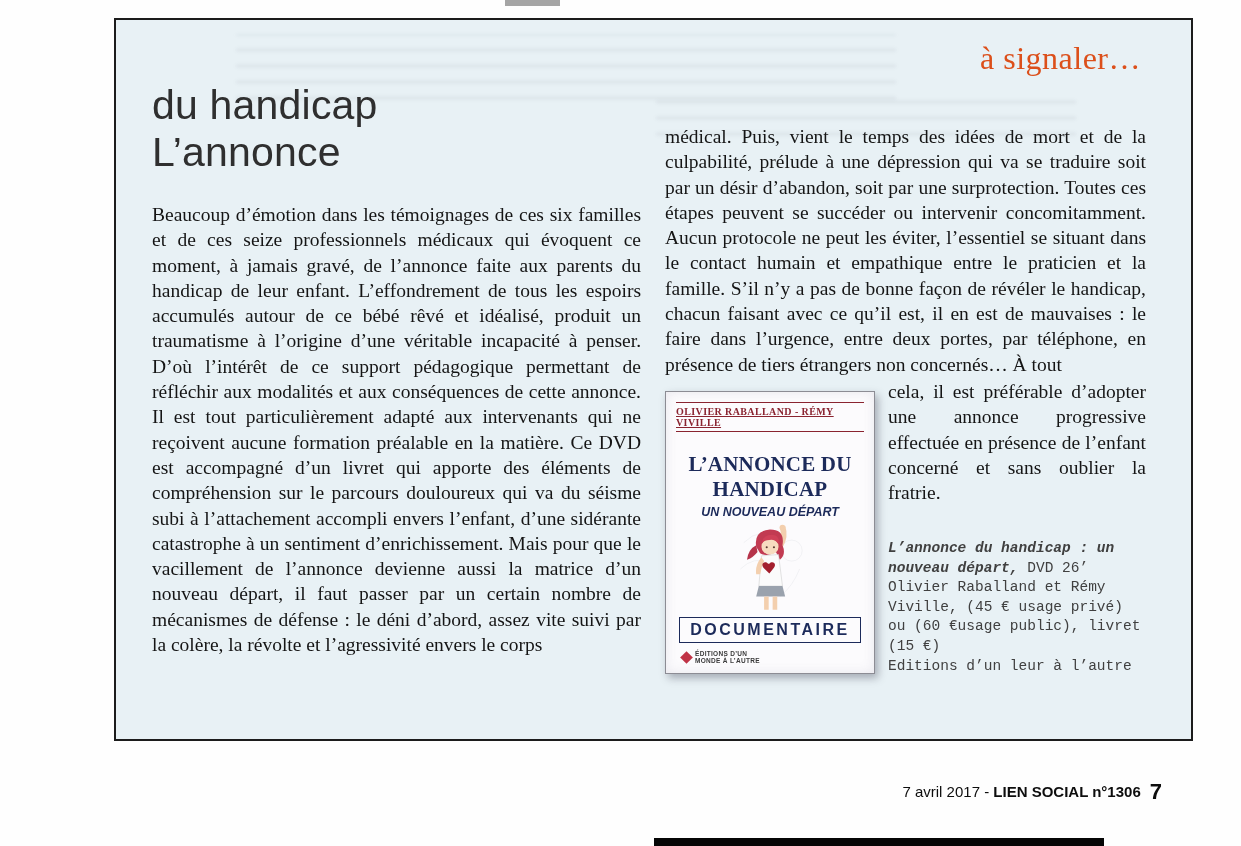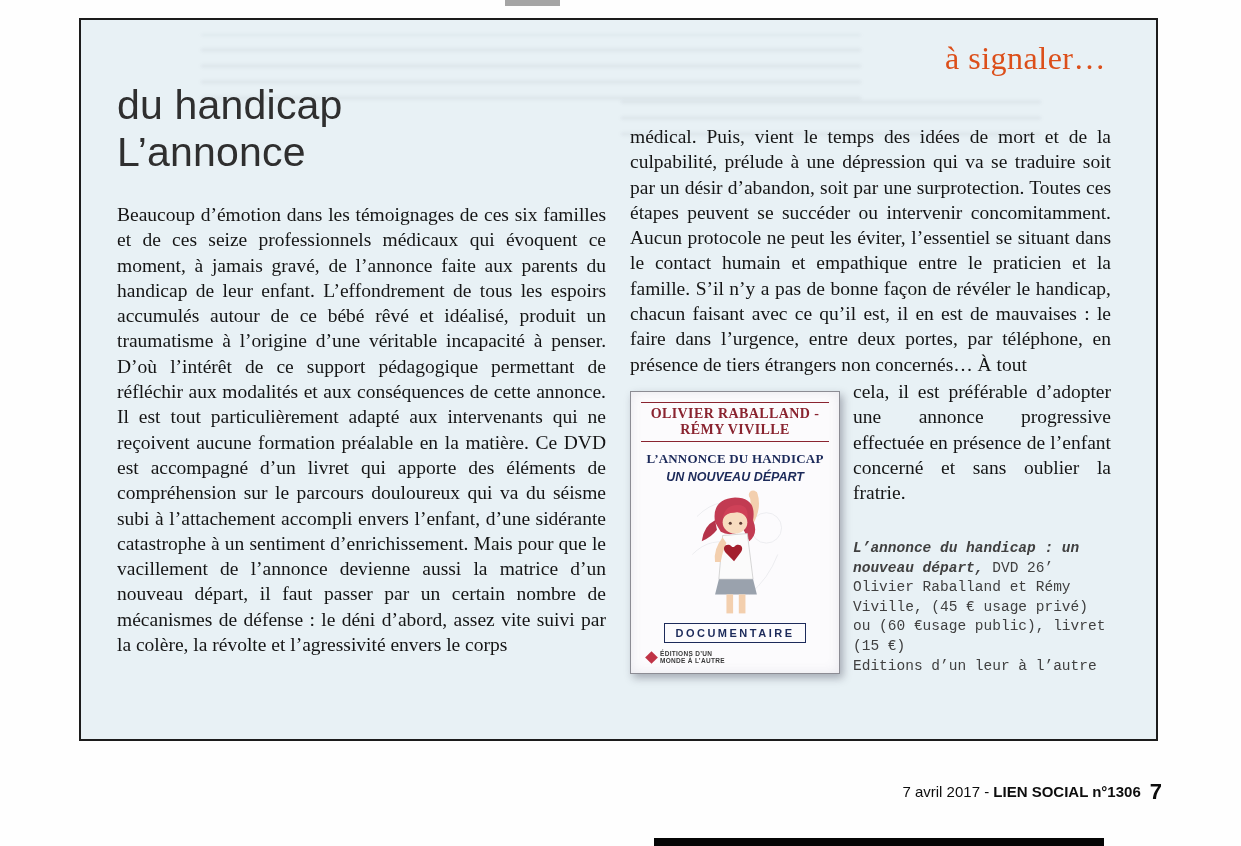--- a/index.html
+++ b/index.html
@@ -9,21 +9,21 @@
     --cover-crimson:#8a2430;
   }
   *{margin:0;padding:0;box-sizing:border-box;}
   html,body{background:#ffffff;}
   .scan{
     position:relative;width:1241px;height:846px;background:#fefefe;overflow:hidden;
     font-family:"Liberation Serif","DejaVu Serif",serif;color:#161616;
   }
   
   .panel{
-    position:absolute;left:79px;top:18px;width:1079px;height:723px;
+    position:absolute;left:114px;top:18px;width:1079px;height:723px;
     background:var(--panel-background);border:2px solid #1c1c1c;
   }
   .bleed{
     position:absolute;pointer-events:none;
     background:repeating-linear-gradient(0deg,rgba(100,110,125,.07) 0 4px,transparent 4px 16px);
     filter:blur(1.5px);
   }
   .bleed.b1{left:120px;top:14px;width:660px;height:66px;}
   .bleed.b2{left:540px;top:70px;width:420px;height:46px;}
   .section-label{
@@ -48,35 +48,35 @@
   .side-stack{margin-left:13px;width:258px;display:flex;flex-direction:column;}
   
   .cover{
     flex:none;width:210px;height:283px;margin-top:12px;
     background:#fcfbfd;border:1px solid #8c8c94;
     box-shadow:3px 4px 8px rgba(40,40,60,.35), inset 0 0 12px rgba(90,90,120,.12);
     padding:10px 10px 8px;display:flex;flex-direction:column;align-items:center;
   }
   .cover-authors{
     width:100%;border-top:1px solid var(--cover-crimson);border-bottom:1px solid var(--cover-crimson);
-    color:var(--cover-crimson);font-size:14px;font-weight:bold;letter-spacing:.4px;
-    text-align:center;padding:3px 0;font-family:"Liberation Serif",serif;
+    color:var(--cover-crimson);font-size:10px;font-weight:bold;letter-spacing:.4px;
+    text-align:left;padding:3px 0;font-family:"Liberation Serif",serif;text-decoration:underline;
   }
   .cover-title{
-    margin-top:9px;font-weight:bold;font-size:13px;color:var(--cover-navy);
+    margin-top:20px;font-weight:bold;font-size:21px;color:var(--cover-navy);
     text-align:center;letter-spacing:.2px;font-family:"Liberation Serif",serif;
   }
   .cover-subtitle{
     margin-top:3px;font-style:italic;font-weight:bold;font-size:12.5px;
     color:var(--cover-navy);font-family:Liberation Sans, sans-serif;
   }
   .cover-art{width:152px;height:136px;margin-top:4px;}
   .cover-genre{
     margin-top:2px;border:1.5px solid var(--cover-navy);color:var(--cover-navy);
-    font-family:"Liberation Sans",sans-serif;font-weight:bold;font-size:11px;
+    font-family:"Liberation Sans",sans-serif;font-weight:bold;font-size:16px;
     letter-spacing:2.5px;padding:3px 10px;
   }
   .cover-pub{margin-top:7px;align-self:flex-start;margin-left:6px;display:flex;align-items:center;gap:4px;}
   .pub-logo{width:9px;height:9px;background:#c03346;transform:rotate(45deg);flex:none;}
   .pub-text{
     font-family:"Liberation Sans",sans-serif;font-size:6.5px;line-height:7.5px;
     color:#3a3a3a;width:66px;font-weight:bold;letter-spacing:.3px;
   }
   
   .caption{

